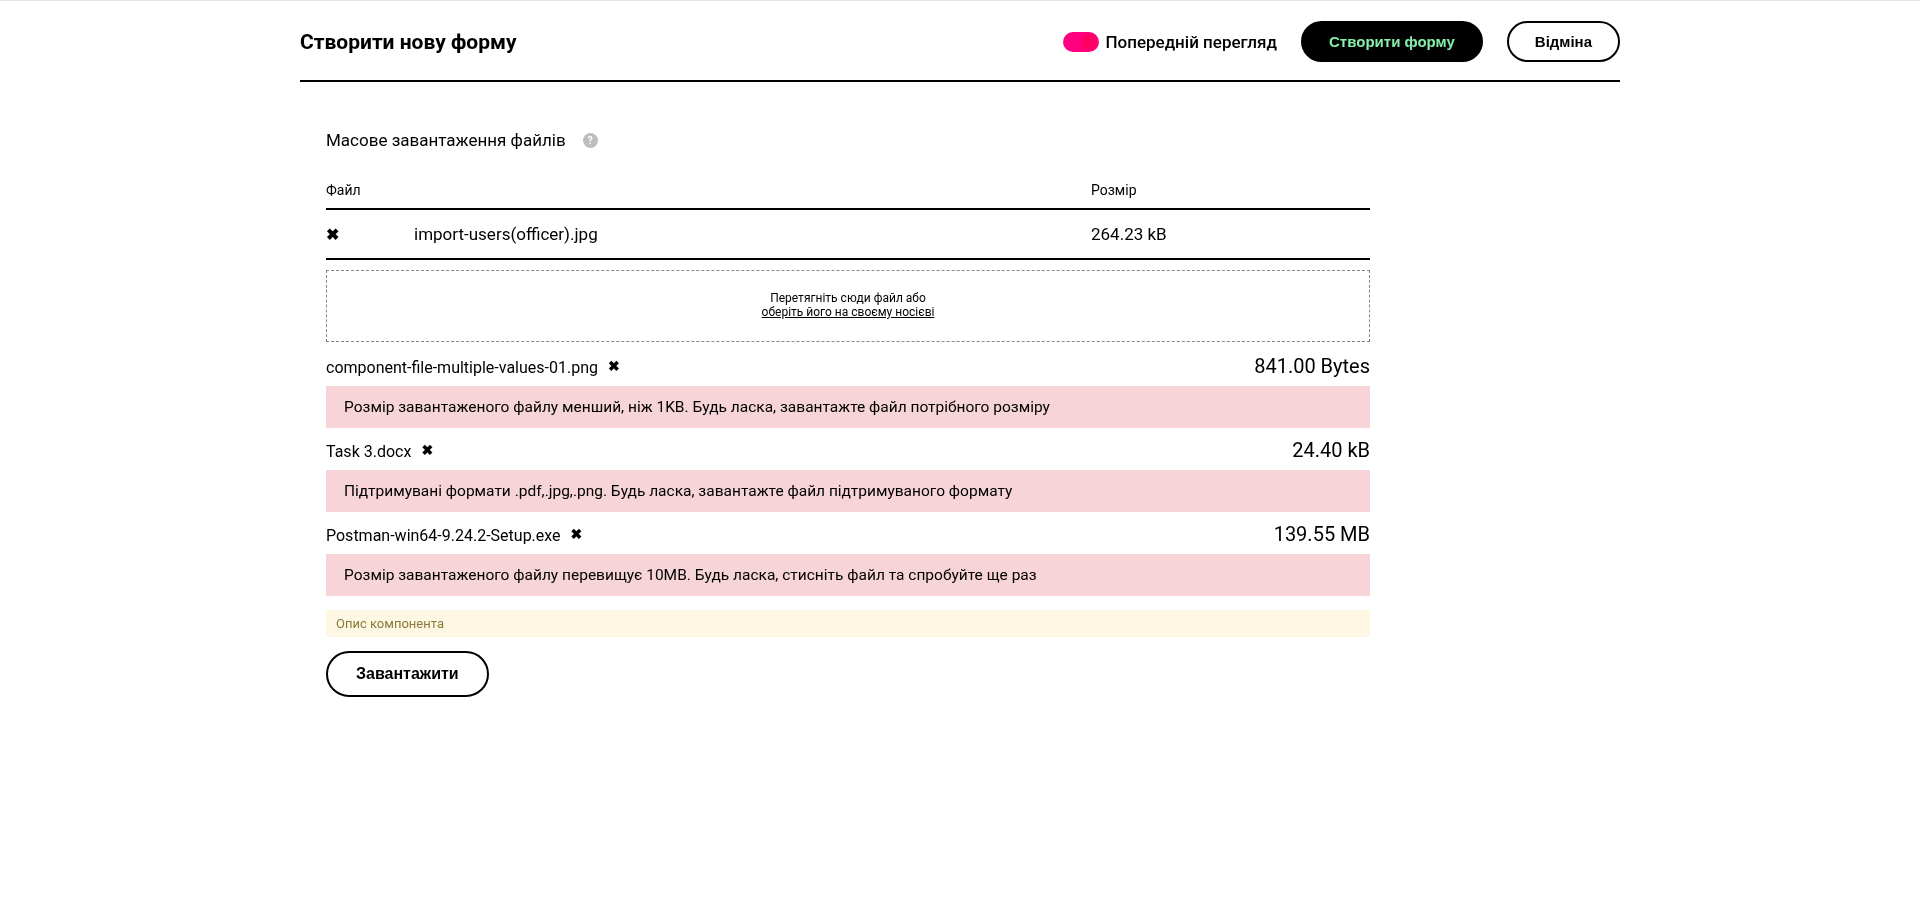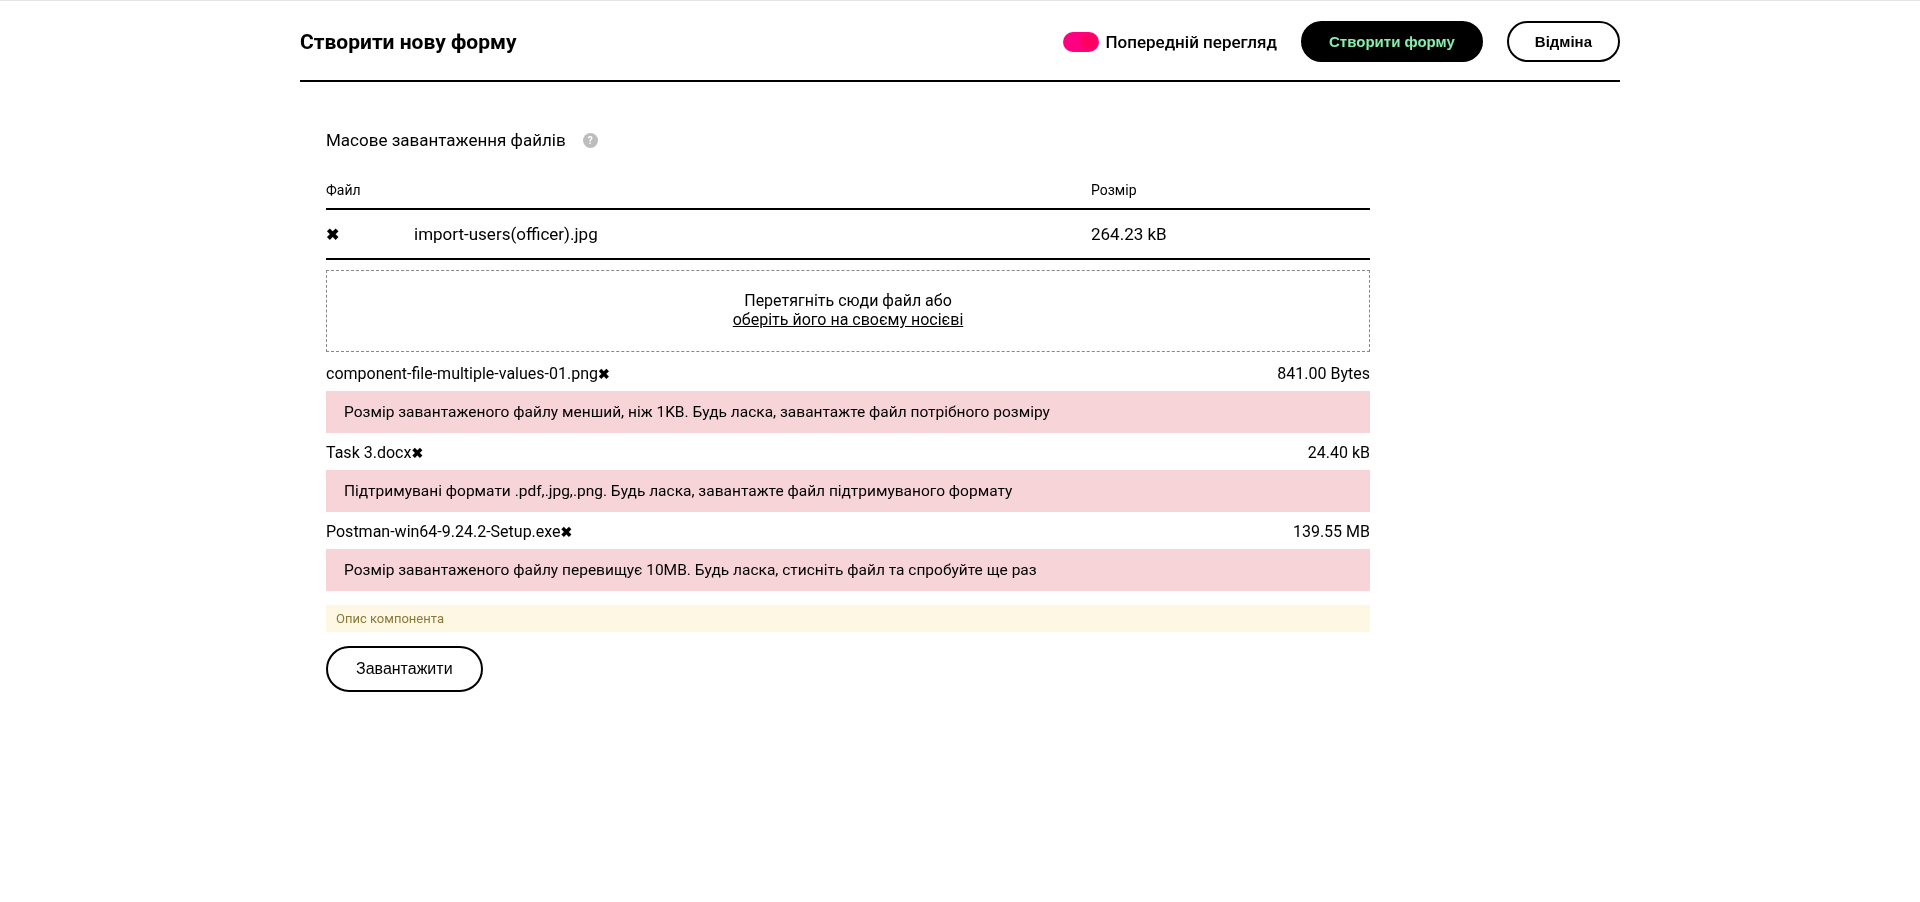--- a/index.html
+++ b/index.html
@@ -126,43 +126,43 @@
   .remove-x {
     font-size: 16px;
     font-weight: 700;
     cursor: pointer;
   }
   .dropzone {
     border: 1px dashed #888;
     border-top: 1px dashed #888;
     padding: 20px 10px 22px 10px;
     text-align: center;
-    font-size: 16px;
+    font-size: 12px;
     margin-top: 10px;
     margin-bottom: 12px;
   }
   .dropzone-link {
     text-decoration: underline;
     cursor: pointer;
   }
   .error-file-row {
     display: flex;
     justify-content: space-between;
     align-items: baseline;
     margin-top: 10px;
     margin-bottom: 8px;
   }
   .error-file-name {
     font-size: 16px;
     display: flex;
-    align-items: center;
-    gap: 0;
+    align-items: flex-start;
+    gap: 10px;
   }
   .error-file-size {
-    font-size: 16px;
+    font-size: 20px;
   }
   .inline-x {
     font-size: 14px;
     font-weight: 700;
     cursor: pointer;
   }
   .error-banner {
     background: #f6d4d8;
     color: #000;
     padding: 12px 18px;
@@ -176,21 +176,21 @@
     font-size: 13px;
     margin-top: 14px;
     margin-bottom: 14px;
   }
   .download-btn {
     padding: 12px 28px;
     border-radius: 24px;
     border: 2px solid #000;
     background: #fff;
     font-size: 16px;
-    font-weight: 400;
+    font-weight: 700;
     cursor: pointer;
   }
 </style>
 </head>
 <body>
 
 <div class="page">
   <div class="container">
     <div class="header">
       <div class="header-left">Створити нову форму</div>

